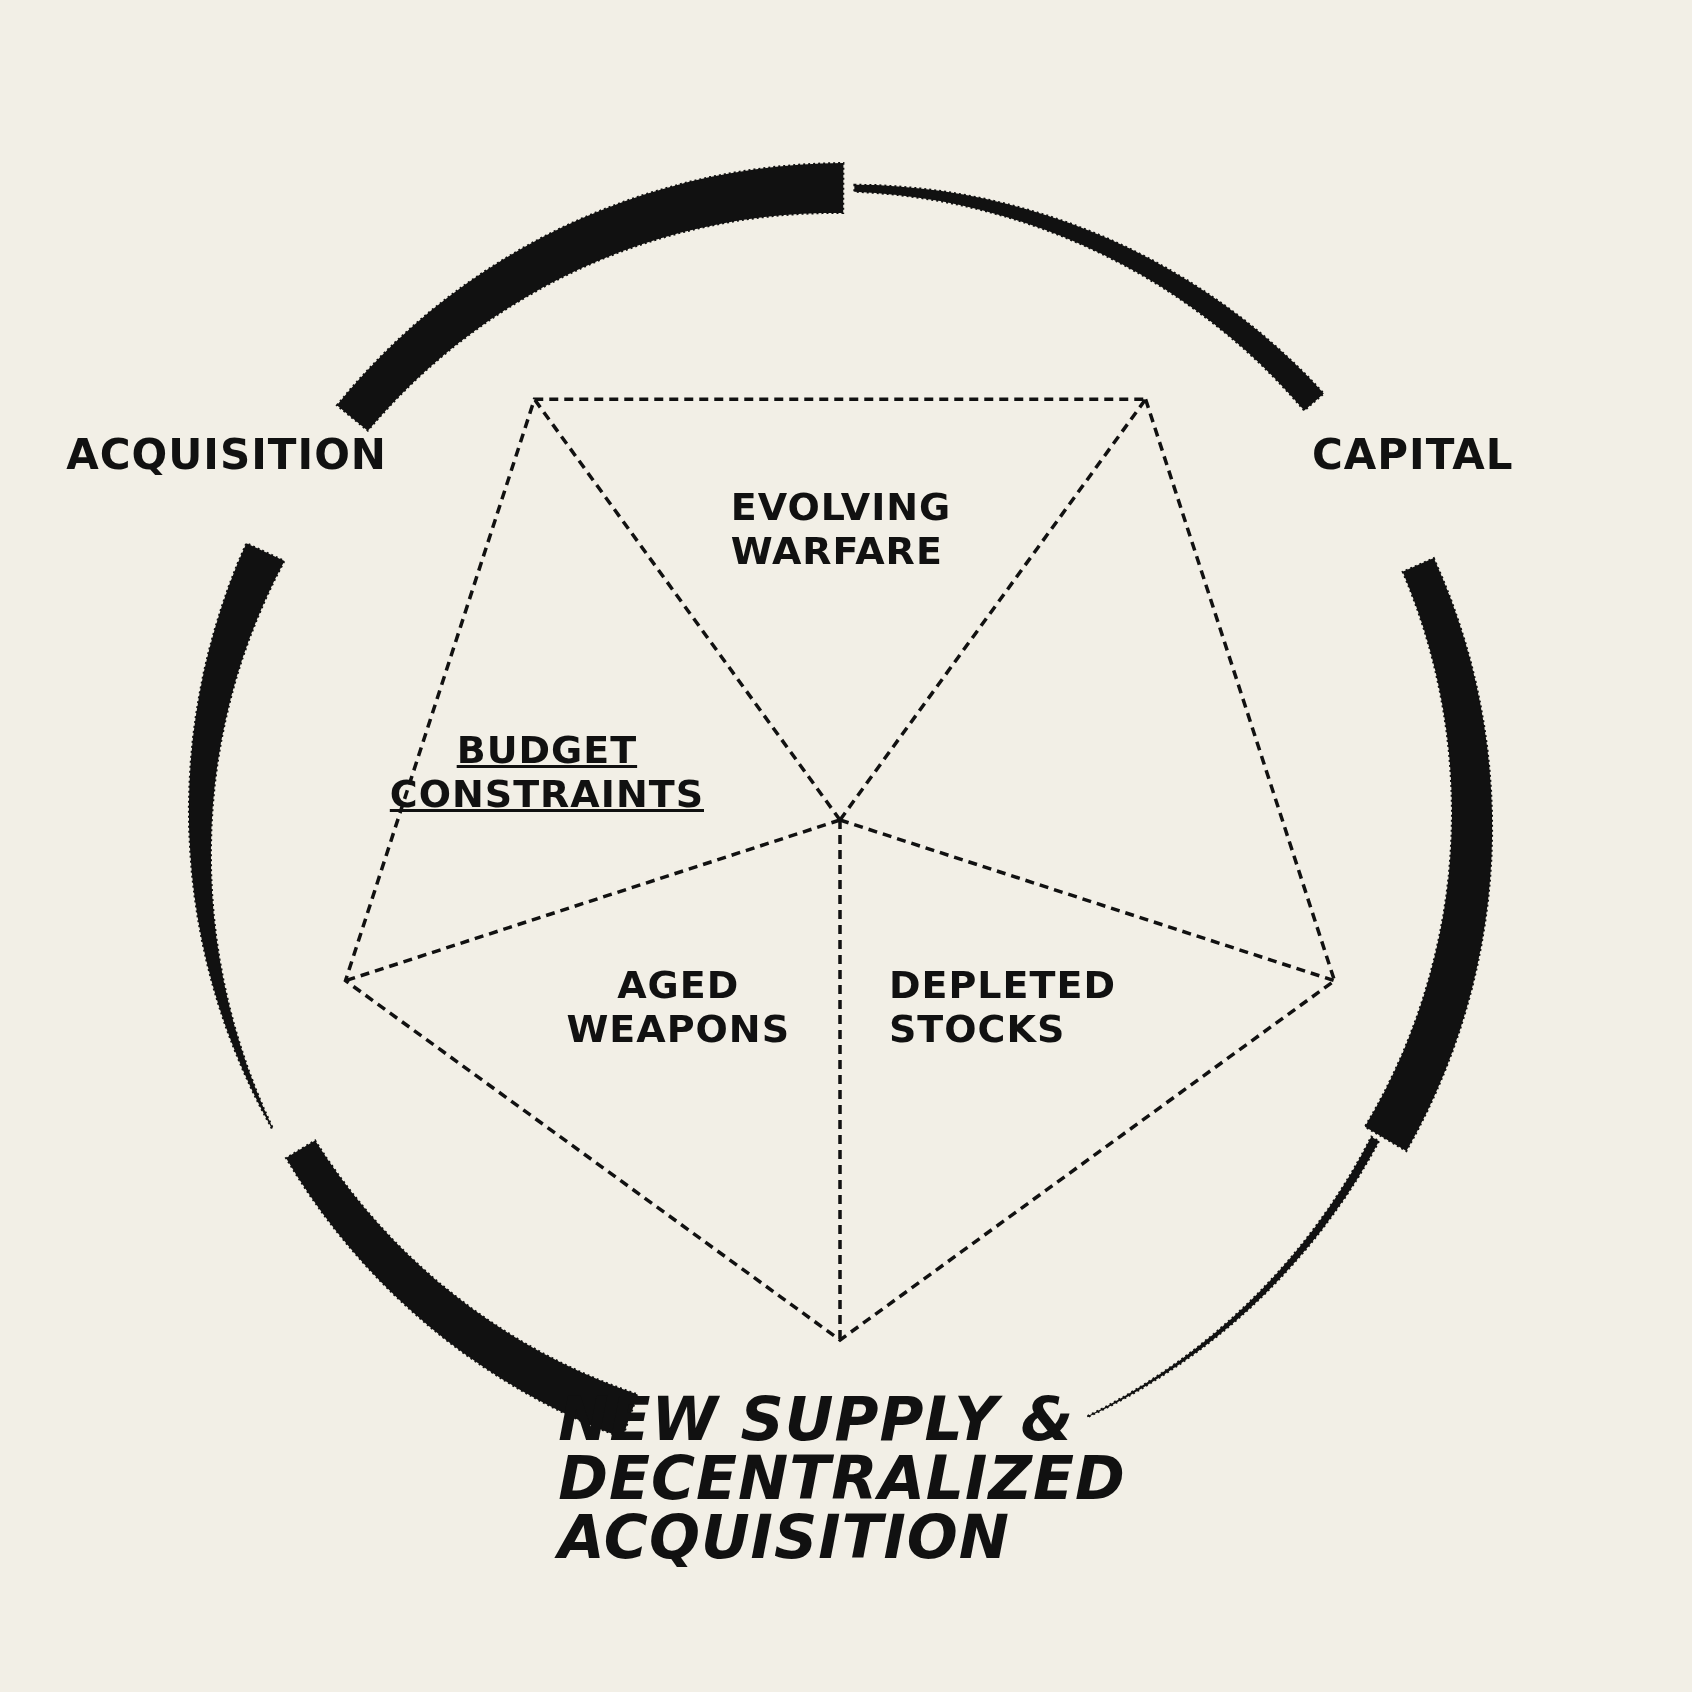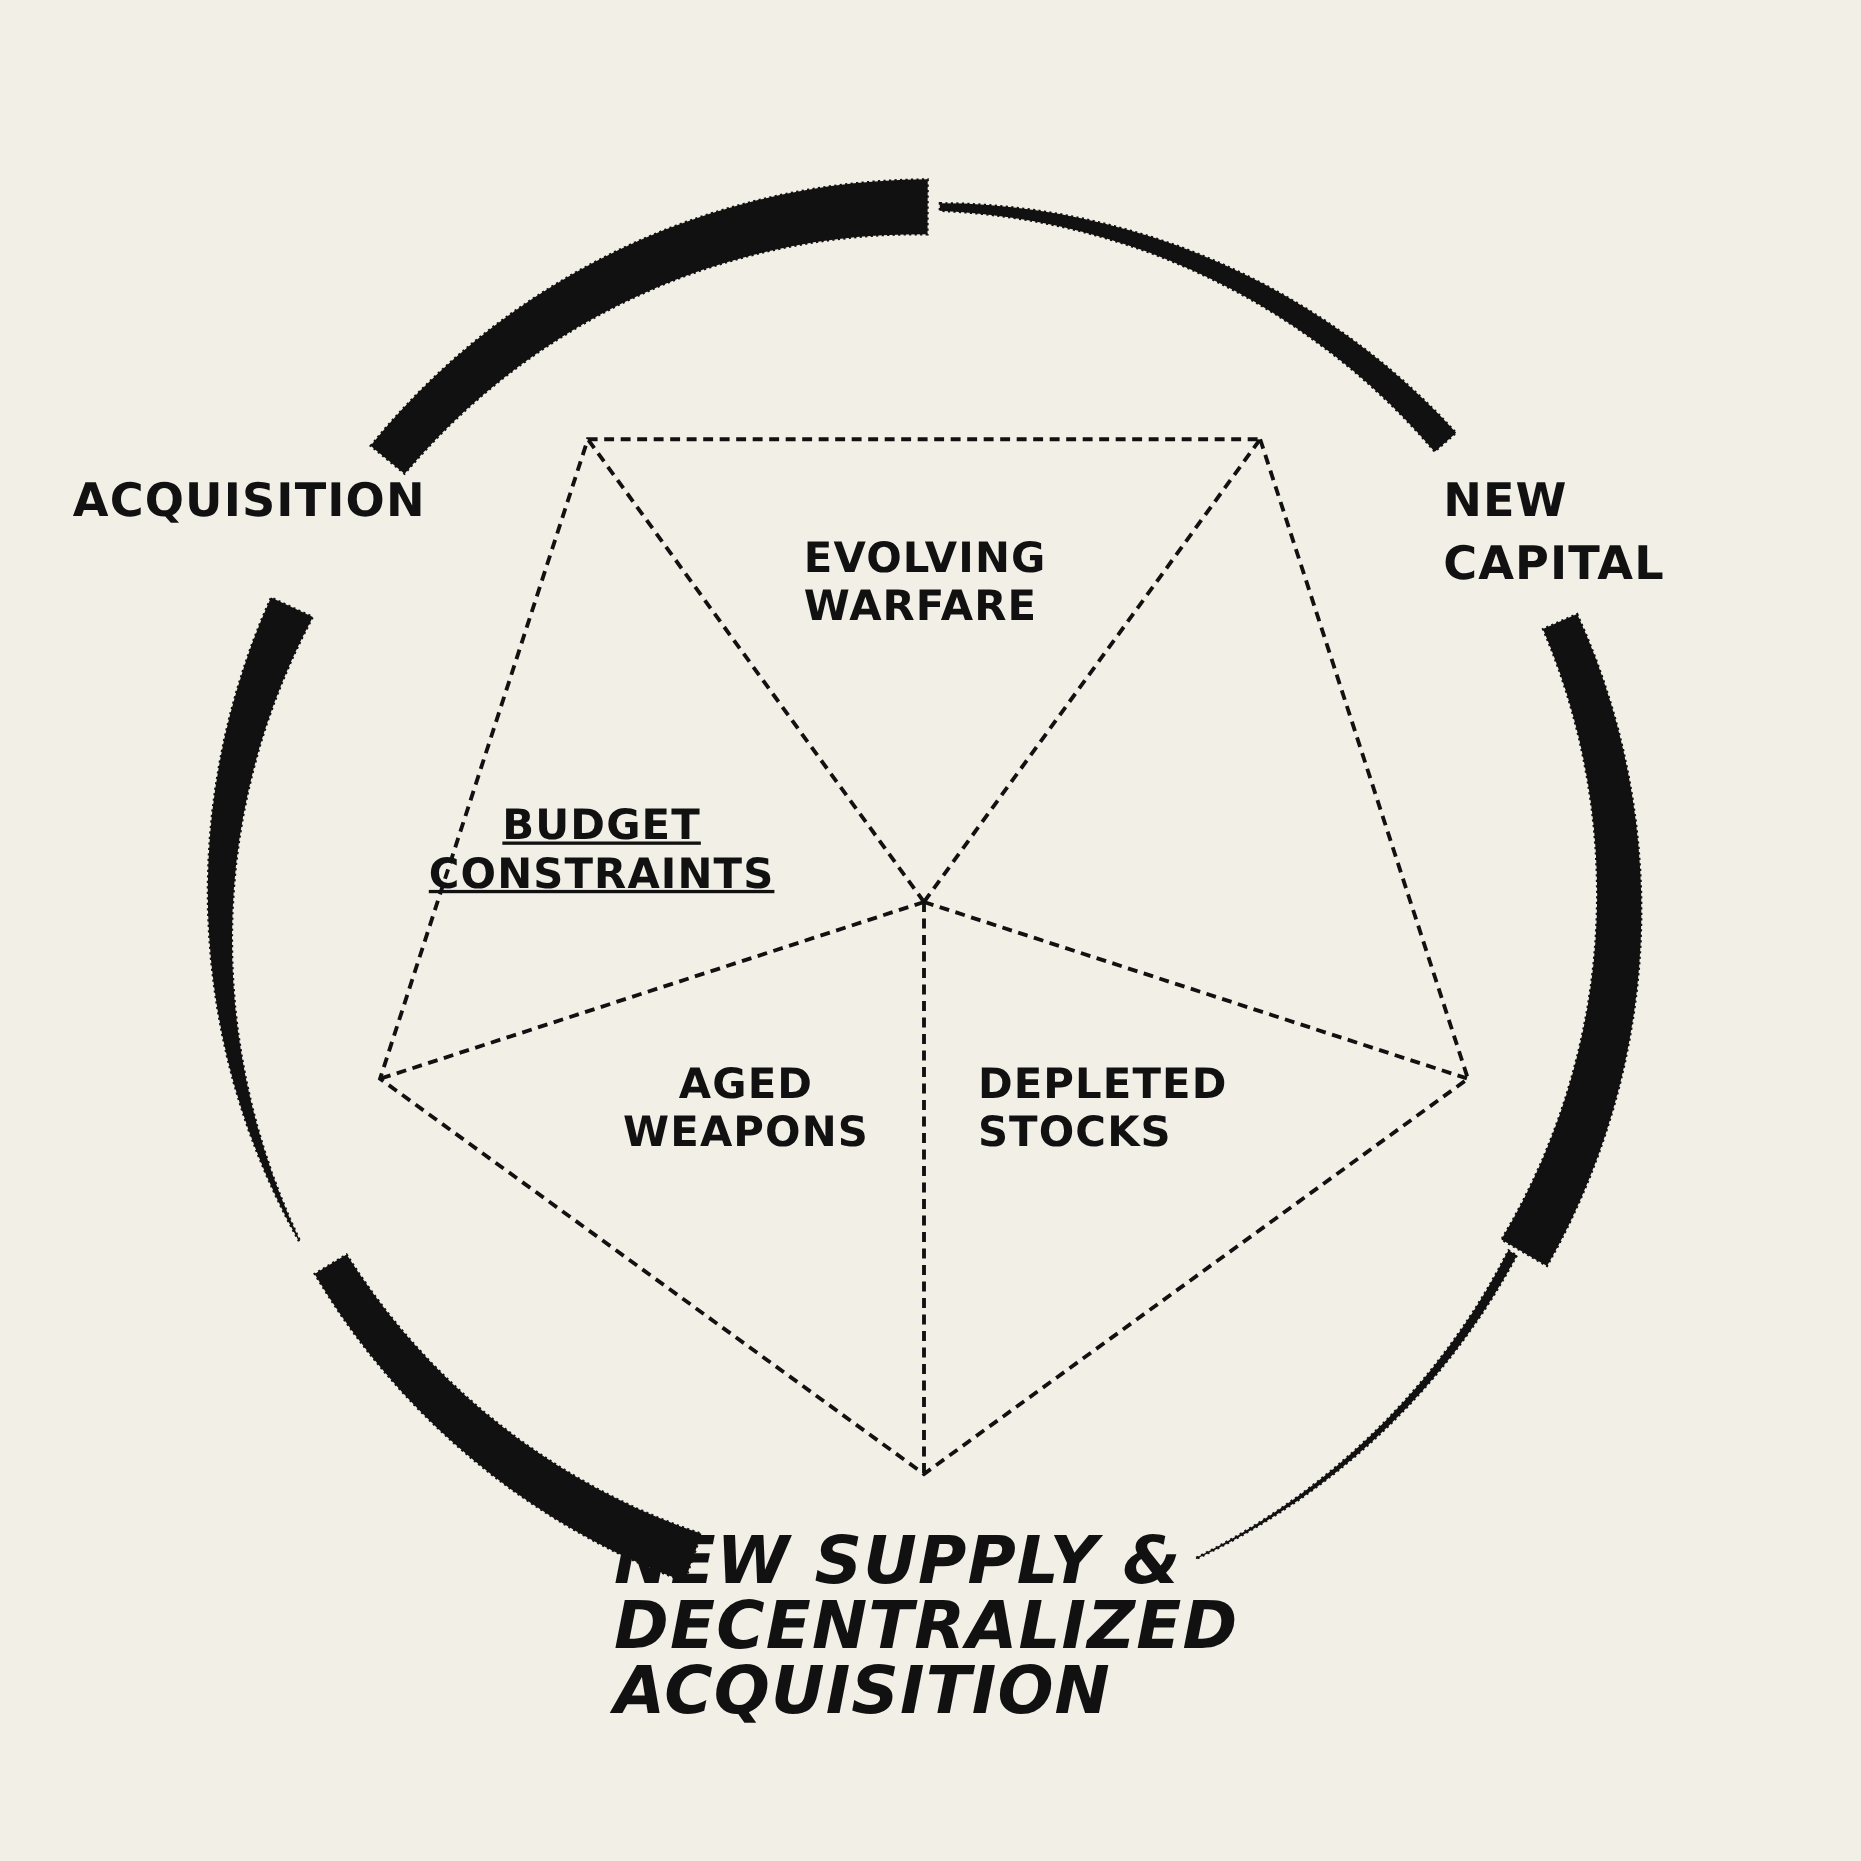--- a/index.html
+++ b/index.html
@@ -73,21 +73,20 @@
   <div class="lbl align-r" id="lbl-aged">
     <div>AGED</div>
     <div>WEAPONS</div>
   </div>
 
   <div class="lbl lbl-side align-r" id="lbl-acquisition">
     <div>ACQUISITION</div>
   </div>
 
   <div class="lbl lbl-side" id="lbl-newcapital">
-    <div>NEW</div>
     <div>CAPITAL</div>
   </div>
 
   <div class="lbl lbl-bottom align-c" id="lbl-newsupply">
     <div>NEW SUPPLY &amp;</div>
     <div>DECENTRALIZED</div>
     <div>ACQUISITION</div>
   </div>
 
 </div>

